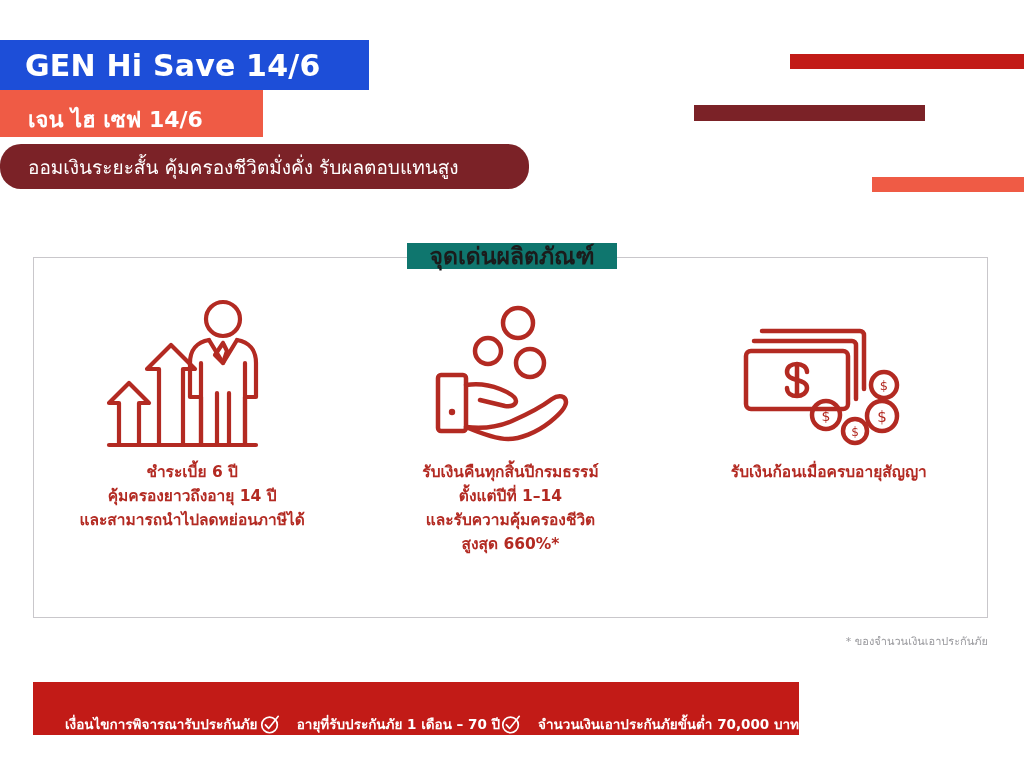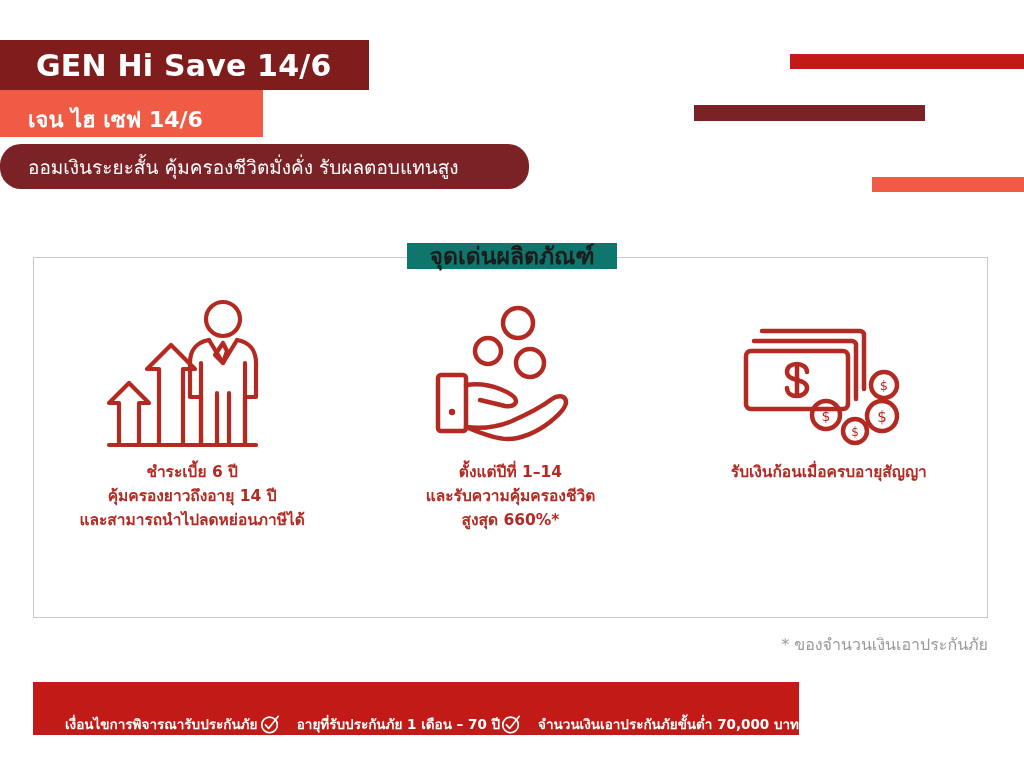--- a/index.html
+++ b/index.html
@@ -27,22 +27,22 @@
     display: flex;
     align-items: center;
     color: #ffffff;
     white-space: nowrap;
   }
   .band-title {
     left: 0;
     top: 40px;
     width: 369px;
     height: 50px;
-    background: #7f1d1d;
-    padding-left: 36px;
+    background: #1d4ed8;
+    padding-left: 25px;
     box-sizing: border-box;
     font-size: 30px;
     font-weight: bold;
     letter-spacing: 0.2px;
   }
   .band-subtitle {
     left: 0;
     top: 90px;
     width: 263px;
     height: 47px;
@@ -150,21 +150,21 @@
   }
   .feature-text .ln {
     display: block;
   }
 
   
   .footnote {
     position: absolute;
     right: 36px;
     top: 632px;
-    font-size: 16px;
+    font-size: 11px;
     color: #9a9a9e;
   }
 
   
   .footer-bar {
     position: absolute;
     left: 33px;
     top: 682px;
     width: 766px;
     height: 53px;
@@ -260,20 +260,21 @@
           <circle cx="110" cy="70" r="14"></circle>
 
           <rect x="18" y="82" width="28" height="56" rx="3"></rect>
           <circle cx="32" cy="119" r="3.2" fill="#b32a22" stroke="none"></circle>
 
           <path d="M46 92 C58 90 70 92 80 96 C90 100 96 104 96 108 C96 112 91 114 85 113 L60 107"></path>
           <path d="M46 134 C62 136 78 134 92 128 C108 121 124 112 132 106 C139 101 146 103 146 109 C146 114 140 121 130 129 C116 140 100 146 88 146 C76 146 60 140 46 134"></path>
         </svg>
       </div>
       <div class="feature-text">
+        <span class="ln">รับเงินคืนทุกสิ้นปีกรมธรรม์</span>
         <span class="ln">ตั้งแต่ปีที่ 1–14</span>
         <span class="ln">และรับความคุ้มครองชีวิต</span>
         <span class="ln">สูงสุด 660%*</span>
       </div>
     </div>
 
     <div class="feature">
       <div class="feature-icon">
         <svg width="190" height="160" viewBox="0 0 190 160" fill="none" stroke="#b32a22" stroke-width="4.5" stroke-linejoin="round" stroke-linecap="round">
 

